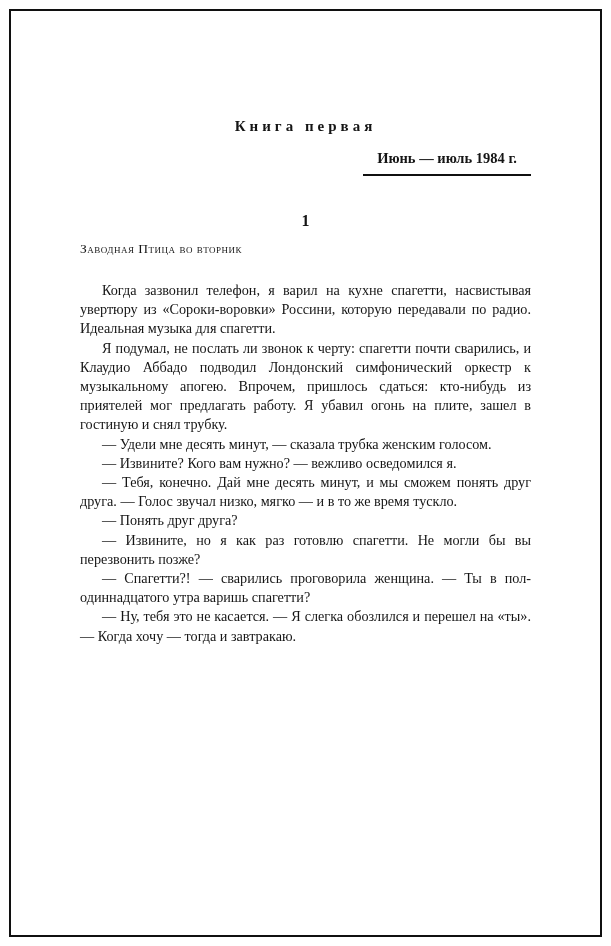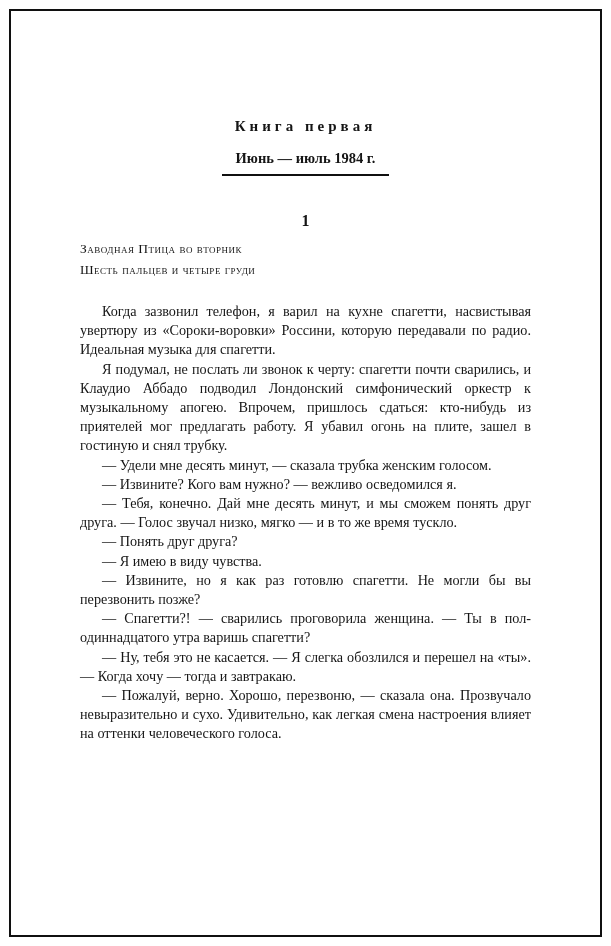--- a/index.html
+++ b/index.html
@@ -42,21 +42,21 @@
   }
   .main-title {
     margin-top: 52px;
     text-align: center;
     font-weight: bold;
     font-size: 20px;
     letter-spacing: 1px;
   }
   .subtitle-wrap {
     margin-top: 14px;
-    text-align: center;
+    text-align: right;
   }
   .subtitle {
     display: inline-block;
     font-weight: bold;
     font-size: 14.5px;
     padding: 0 14px 7px 14px;
     border-bottom: 2px solid #101010;
   }
   .chapter-number {
     margin-top: 36px;
@@ -95,32 +95,29 @@
 
 
       <div class="subtitle-wrap">
         <span class="subtitle">Июнь — июль 1984 г.</span>
       </div>
 
       <div class="chapter-number">1</div>
 
       <div class="chapter-subtitle">
         <div>Заводная Птица во вторник</div>
-        <div>Шесть пальцев и четыре груди</div>
       </div>
 
       <div class="body-text">
           <p>Когда зазвонил телефон, я варил на кухне спагетти, насвистывая увертюру из «Сороки-воровки» Россини, которую передавали по радио. Идеальная музыка для спагетти.</p>
           <p>Я подумал, не послать ли звонок к черту: спагетти почти сварились, и Клаудио Аббадо подводил Лондонский симфонический оркестр к музыкальному апогею. Впрочем, пришлось сдаться: кто-нибудь из приятелей мог предлагать работу. Я убавил огонь на плите, зашел в гостиную и снял трубку.</p>
           <p>— Удели мне десять минут, — сказала трубка женским голосом.</p>
           <p>— Извините? Кого вам нужно? — вежливо осведомился я.</p>
           <p>— Тебя, конечно. Дай мне десять минут, и мы сможем понять друг друга. — Голос звучал низко, мягко — и в то же время тускло.</p>
           <p>— Понять друг друга?</p>
-          <p>— Я имею в виду чувства.</p>
           <p>— Извините, но я как раз готовлю спагетти. Не могли бы вы перезвонить позже?</p>
           <p>— Спагетти?! — сварились проговорила женщина. — Ты в пол-одиннадцатого утра варишь спагетти?</p>
           <p>— Ну, тебя это не касается. — Я слегка обозлился и перешел на «ты». — Когда хочу — тогда и завтракаю.</p>
-          <p>— Пожалуй, верно. Хорошо, перезвоню, — сказала она. Прозвучало невыразительно и сухо. Удивительно, как легкая смена настроения влияет на оттенки человеческого голоса.</p>
         </div>
 
     </div>
   </div>
 </div>
 
 </body></html>

